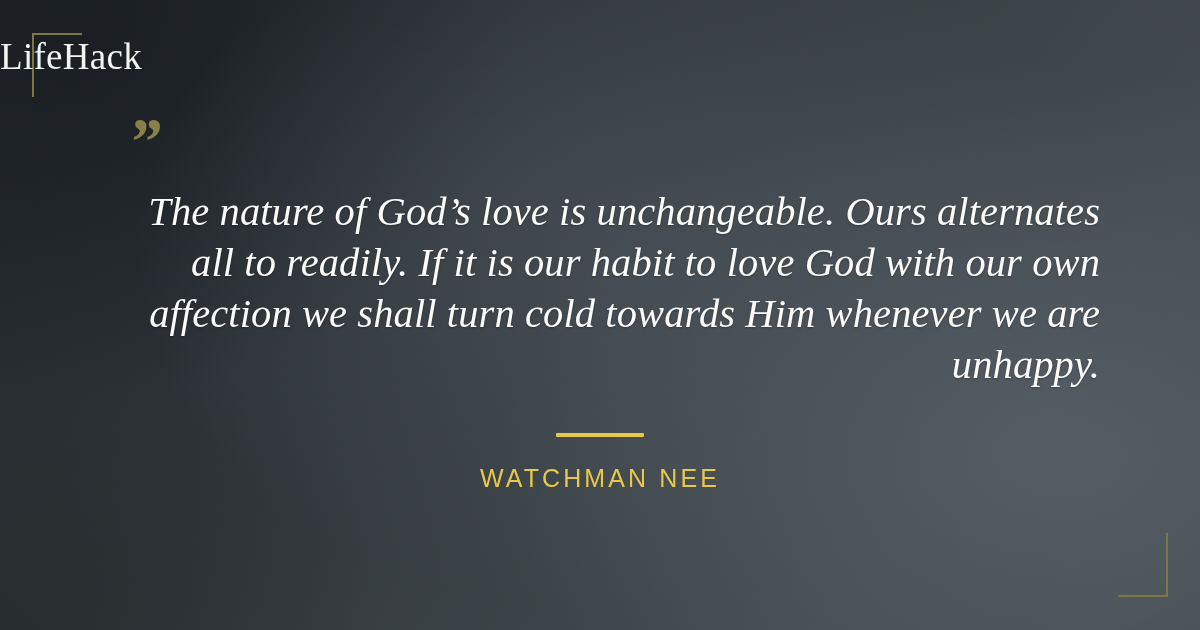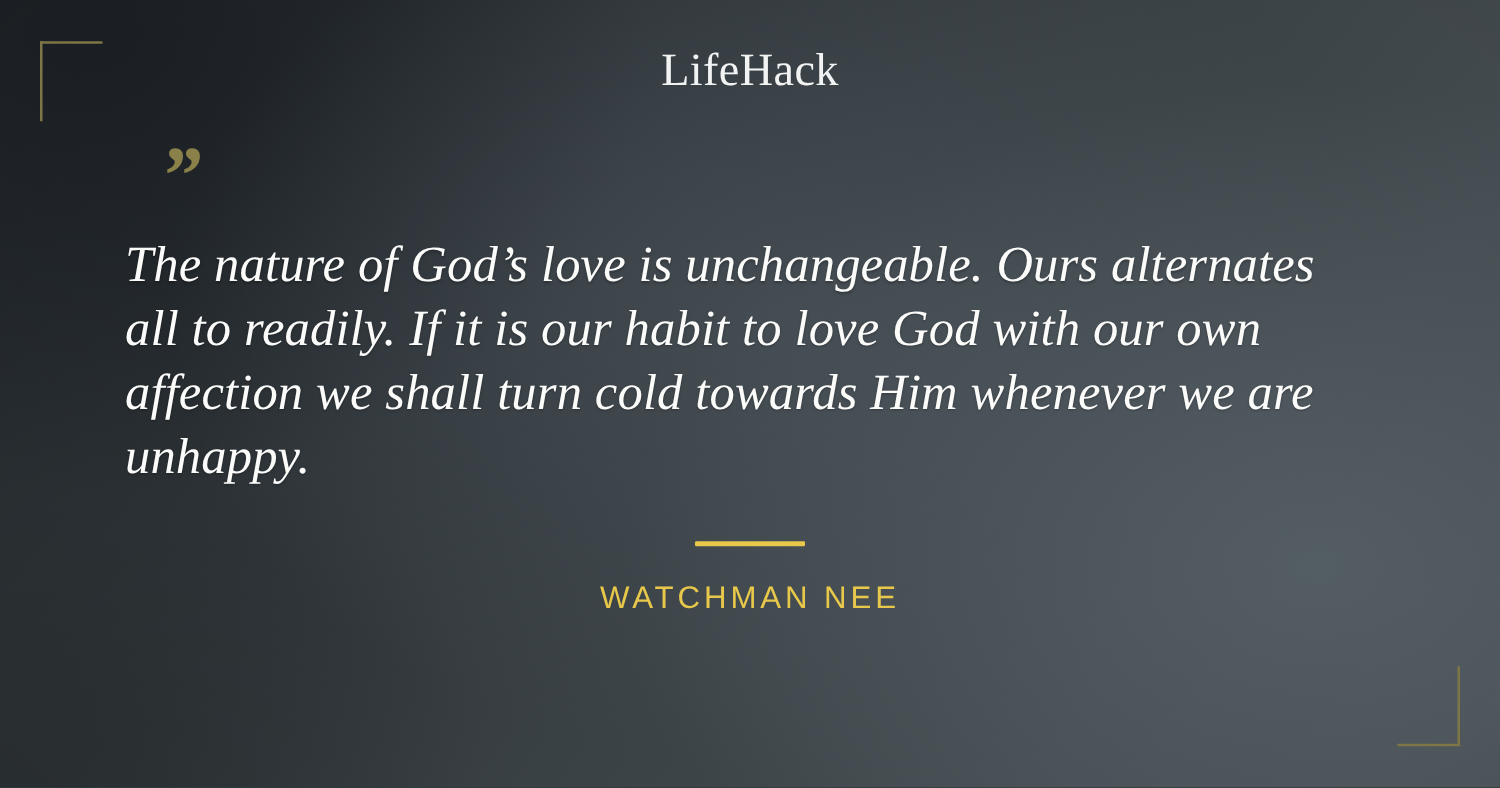--- a/index.html
+++ b/index.html
@@ -53,21 +53,20 @@
     border-bottom: 2px solid #7e7647;
     border-right: 2px solid #7e7647;
   }
 
   
   .logo {
     position: absolute;
     top: 38px;
     left: 0;
     right: 0;
-    text-align: center;
     font-family: "Liberation Serif", "DejaVu Serif", serif;
     font-size: 37px;
     letter-spacing: 0.3px;
     color: #f2f3f3;
     line-height: 1;
     font-weight: 400;
   }
 
   
   .quote-mark {
@@ -82,21 +81,21 @@
     color: #8a8049;
     user-select: none;
   }
 
   
   .quote-wrap {
     position: absolute;
     left: 100px;
     right: 100px;
     top: 186px;
-    text-align: left;
+    text-align: right;
   }
   .quote-text {
     font-family: "Liberation Serif", "DejaVu Serif", serif;
     font-style: italic;
     font-size: 40.5px;
     line-height: 51px;
     color: #fbfbfa;
     margin: 0;
     letter-spacing: 0.1px;
     text-shadow: 0 1px 2px rgba(0,0,0,0.28);

